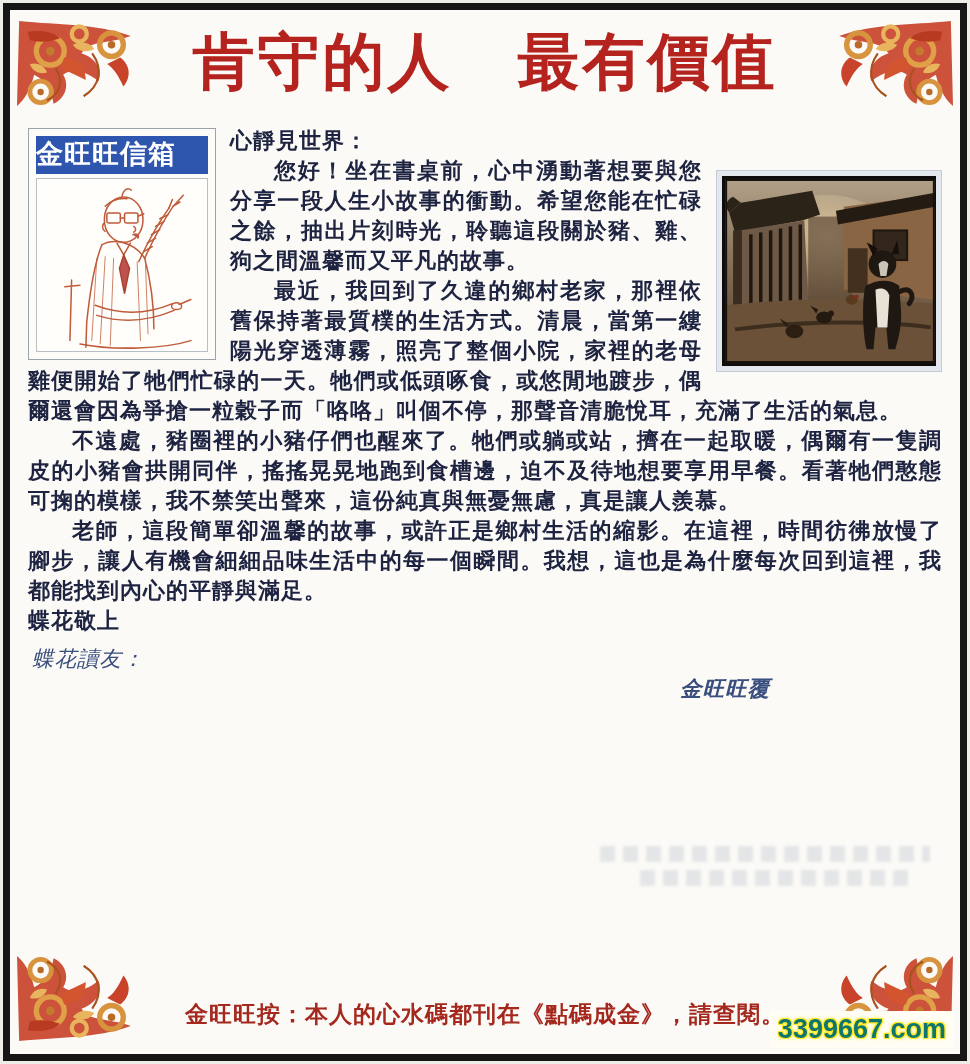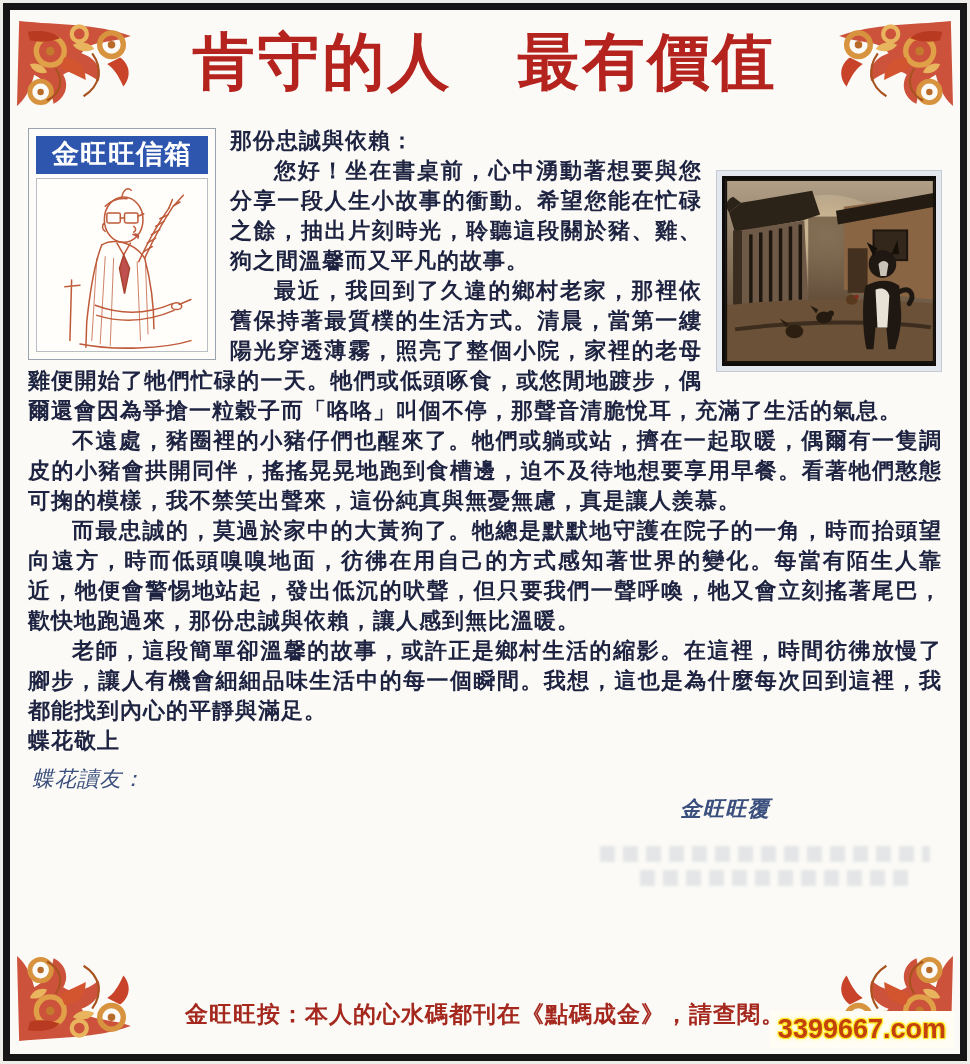--- a/index.html
+++ b/index.html
@@ -36,21 +36,21 @@
   .letter-flow p{margin:0;}
   .para{text-indent:2em;}
   .salutation{text-indent:0;}
   .sig-letter{padding-right:34px;text-indent:0;font-weight:700;}
   
   .mailbox-box{
     float:left;width:188px;margin:2px 14px 6px 0;
     border:1px solid #9aa3ad;background:#fdfcf9;padding:7px;box-sizing:border-box;
   }
   .mailbox-header{
-    background:#2e56ae;color:#ffffff;text-align:center;
+    background:#2e56ae;color:#ffffff;
     font-size:27px;font-weight:bold;letter-spacing:1px;
     padding:3px 0 5px;font-family:"Liberation Sans","DejaVu Sans",sans-serif;
   }
   .mailbox-art{
     margin-top:4px;border:1px solid #b9bec4;background:#fffefb;height:172px;
     display:flex;align-items:center;justify-content:center;overflow:hidden;
   }
   
   .photo-frame{
     float:right;width:226px;margin:44px 0 10px 14px;
@@ -68,21 +68,21 @@
   .reply-salutation{padding-left:4px;}
   .reply-para{padding-left:66px;text-align:justify;}
   .reply-sig{text-align:right;padding-right:172px;font-weight:600;}
   
   .footer-note{
     position:absolute;left:0;right:0;bottom:12px;z-index:6;
     text-align:center;color:#a5281e;font-size:23px;font-weight:bold;letter-spacing:1px;
   }
   .watermark{
     position:absolute;right:6px;bottom:6px;z-index:7;
-    background:#fffdf4;color:#c2410c;
+    background:#fffdf4;color:#0f766e;
     font-family:"Liberation Sans","DejaVu Sans",sans-serif;
     font-size:27px;font-weight:bold;padding:3px 8px;
     text-shadow:-1px -1px 0 #ffe923,1px -1px 0 #ffe923,-1px 1px 0 #ffe923,1px 1px 0 #ffe923,0 0 4px #ffe923;
   }
   
   .ghost{position:absolute;right:18px;top:828px;width:330px;height:52px;opacity:.14;filter:blur(1.5px);}
   .ghost .g-row{height:16px;margin-bottom:8px;
     background:repeating-linear-gradient(90deg,#5a6c8e 0 15px,transparent 15px 23px);}
 </style>
 </head>
@@ -233,25 +233,24 @@
               <ellipse cx="155" cy="149" rx="6" ry="4"></ellipse>
               <line x1="158" y1="147" x2="172" y2="141"></line>
 
               <path d="M30,118 L28,190 M22,126 L40,124"></path>
               <path d="M40,194 C80,202 140,200 172,190"></path>
             </g>
           </svg>
         </div>
       </div>
 
-      <p class="salutation">那份忠誠與依賴：</p>
+      <p class="salutation">心靜見世界：</p>
       <p class="para">您好！坐在書桌前，心中湧動著想要與您分享一段人生小故事的衝動。希望您能在忙碌之餘，抽出片刻時光，聆聽這段關於豬、雞、狗之間溫馨而又平凡的故事。</p>
       <p class="para">最近，我回到了久違的鄉村老家，那裡依舊保持著最質樸的生活方式。清晨，當第一縷陽光穿透薄霧，照亮了整個小院，家裡的老母雞便開始了牠們忙碌的一天。牠們或低頭啄食，或悠閒地踱步，偶爾還會因為爭搶一粒穀子而「咯咯」叫個不停，那聲音清脆悅耳，充滿了生活的氣息。</p>
       <p class="para">不遠處，豬圈裡的小豬仔們也醒來了。牠們或躺或站，擠在一起取暖，偶爾有一隻調皮的小豬會拱開同伴，搖搖晃晃地跑到食槽邊，迫不及待地想要享用早餐。看著牠們憨態可掬的模樣，我不禁笑出聲來，這份純真與無憂無慮，真是讓人羨慕。</p>
-      <p class="para">而最忠誠的，莫過於家中的大黃狗了。牠總是默默地守護在院子的一角，時而抬頭望向遠方，時而低頭嗅嗅地面，彷彿在用自己的方式感知著世界的變化。每當有陌生人靠近，牠便會警惕地站起，發出低沉的吠聲，但只要我們一聲呼喚，牠又會立刻搖著尾巴，歡快地跑過來，那份忠誠與依賴，讓人感到無比溫暖。</p>
       <p class="para">老師，這段簡單卻溫馨的故事，或許正是鄉村生活的縮影。在這裡，時間彷彿放慢了腳步，讓人有機會細細品味生活中的每一個瞬間。我想，這也是為什麼每次回到這裡，我都能找到內心的平靜與滿足。</p>
       <p class="sig-letter">蝶花敬上</p>
     </div>
 
     <div class="reply">
       <p class="reply-salutation">蝶花讀友：</p>
       <p class="reply-sig">金旺旺覆</p>
     </div>
 
     <div class="ghost">

